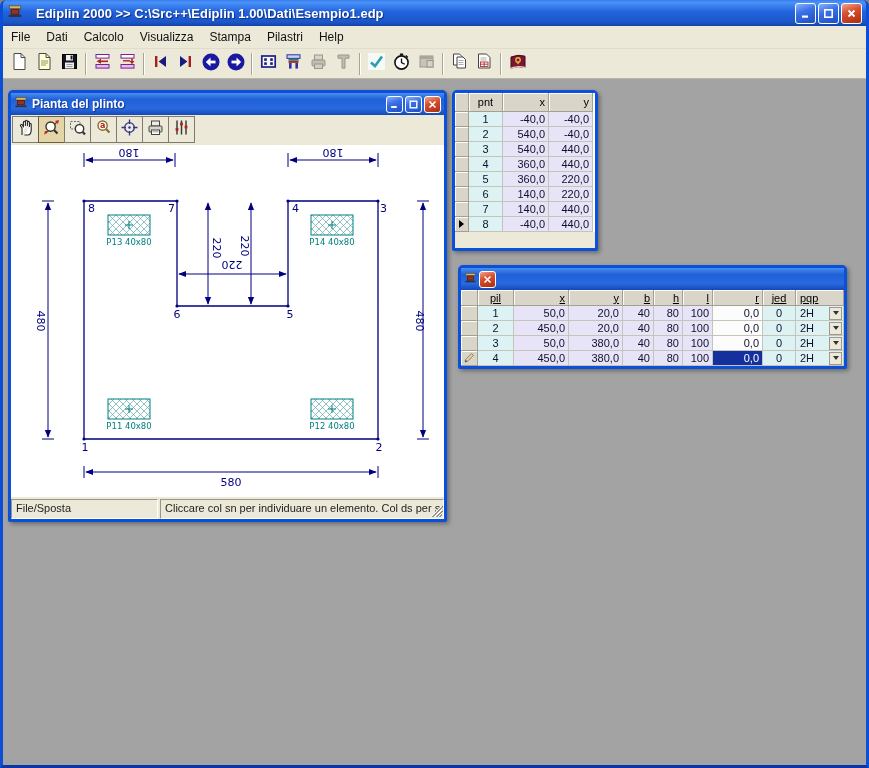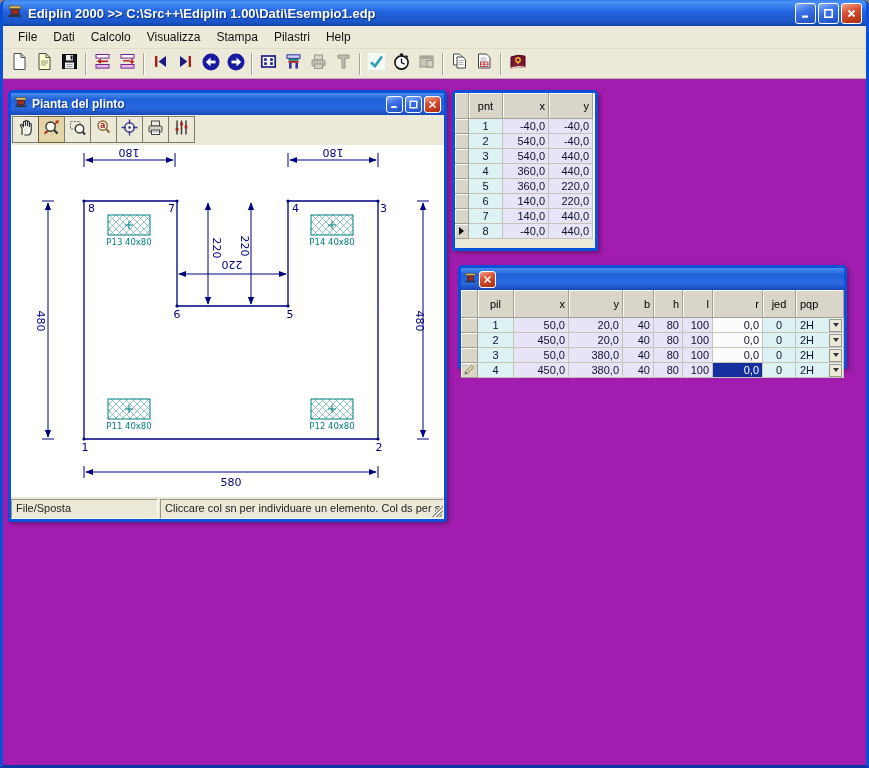--- a/index.html
+++ b/index.html
@@ -5,40 +5,40 @@
   * { margin:0; padding:0; box-sizing:border-box; }
   html,body { width:869px; height:768px; overflow:hidden; background:#848284;
               font-family:"Liberation Sans", sans-serif; }
   .window { width:869px; height:768px; display:flex; flex-direction:column;
             border-left:3px solid #0a4fd6; border-right:3px solid #0a4fd6;
             border-bottom:3px solid #0a36a8; border-radius:6px 6px 0 0; }
 
   
   .titlebar { height:26px; flex:0 0 26px; display:flex; align-items:center;
     background:linear-gradient(180deg,#3a7ff0 0%,#4a92f8 10%,#2263dd 45%,#1c56c8 85%,#1244a8 100%);
-    border-radius:5px 5px 0 0; padding:0 4px; }
+    border-radius:5px 5px 0 0; padding:0 4px;gap:8px; }
   .titlebar .ttl { color:#fff; font-weight:bold; font-size:13px; margin-left:5px;
     text-shadow:1px 1px 1px rgba(0,20,90,.65); white-space:nowrap; flex:1; overflow:hidden; }
   .winbtns { display:flex; gap:2px; }
   .wbtn { width:21px; height:21px; border:1px solid #fff; border-radius:3px;
     display:flex; align-items:center; justify-content:center; }
   .bluebtn { background:linear-gradient(160deg,#8ab2f8,#3a70e8 40%,#1e4fc0); }
   .redbtn  { background:linear-gradient(160deg,#f0a590,#d9502f 40%,#aa2d10); }
 
   
   .menubar { height:23px; flex:0 0 23px; background:#ece9d8; display:flex; align-items:center;
-    font-size:12px; color:#111; border-bottom:1px solid #e0ddca; padding-left:7px; }
+    font-size:12px; color:#111; border-bottom:1px solid #e0ddca; padding-left:0; }
   .menuitem { padding:3px 8px; }
   .toolbar { height:30px; flex:0 0 30px; background:#ece9d8; display:flex; align-items:center;
     padding-left:4px; border-bottom:1px solid #b9b6a5; }
   .tbtn { width:25px; height:25px; display:flex; align-items:center; justify-content:center; }
   .tsep { width:2px; height:22px; margin:0 3px; border-left:1px solid #a8a594; border-right:1px solid #fff; }
 
   
-  .mdi { flex:1 1 auto; position:relative; background:#a21caf; }
+  .mdi { flex:1 1 auto; position:relative; background:#a3a3a3; }
 
   
   .child { position:absolute; border:3px solid #0a50d8; border-radius:5px 5px 2px 2px;
            background:#ece9d8; box-shadow:2px 2px 4px rgba(0,0,0,.35); }
   .ctitle { display:flex; align-items:center; padding:0 3px;
     background:linear-gradient(180deg,#4a8df0 0%,#2060d8 30%,#2a6ae0 70%,#1548b8 100%); }
   .ctitle .ttl { color:#fff; font-weight:bold; font-size:12px; margin-left:4px; flex:1;
     text-shadow:1px 1px 1px rgba(0,20,90,.6); white-space:nowrap; }
   .cbtn { width:17px; height:17px; border:1px solid #fff; border-radius:3px;
     display:flex; align-items:center; justify-content:center; margin-left:2px; }
@@ -66,22 +66,22 @@
   .vertici { left:449px; top:11px; width:146px; height:161px; }
   .vertici .ctitle { height:20px; }
   .pilastri { left:455px; top:186px; width:389px; height:104px; }
   .pilastri .ctitle { height:22px; }
   .grid { background:#fff; font-size:11px; color:#101030; }
   .grow { display:flex; }
   .cell { height:15px; border-right:1px solid #c6c3ba; border-bottom:1px solid #c6c3ba;
           display:flex; align-items:center; overflow:hidden; }
   .hcell,.gut { background:#dad5c9; border-right:1px solid #a39f92; border-bottom:1px solid #a39f92;
           box-shadow:inset 1px 1px 0 #fdfdf8; color:#000; }
-  .hrow .cell { height:26px; }
-  .pilastri .hrow .cell { height:28px; }
+  .hrow .cell { height:19px; }
+  .pilastri .hrow .cell { height:16px;text-decoration:underline; }
   .num { justify-content:flex-end; padding-right:3px; }
   .ctr { justify-content:center; }
   .lft { padding-left:4px; }
   .cyan { background:#ddf3f3; }
   .lav  { background:#e6e4f6; }
   .wht  { background:#fcfcfc; }
   .sel  { background:#15309e !important; color:#fff; }
   .rowmark { width:0; height:0; border-left:5px solid #000;
              border-top:4px solid transparent; border-bottom:4px solid transparent; margin:auto; }
   .ddbtn { width:13px; height:13px; margin-left:auto; margin-right:1px; background:#ece9d8;

